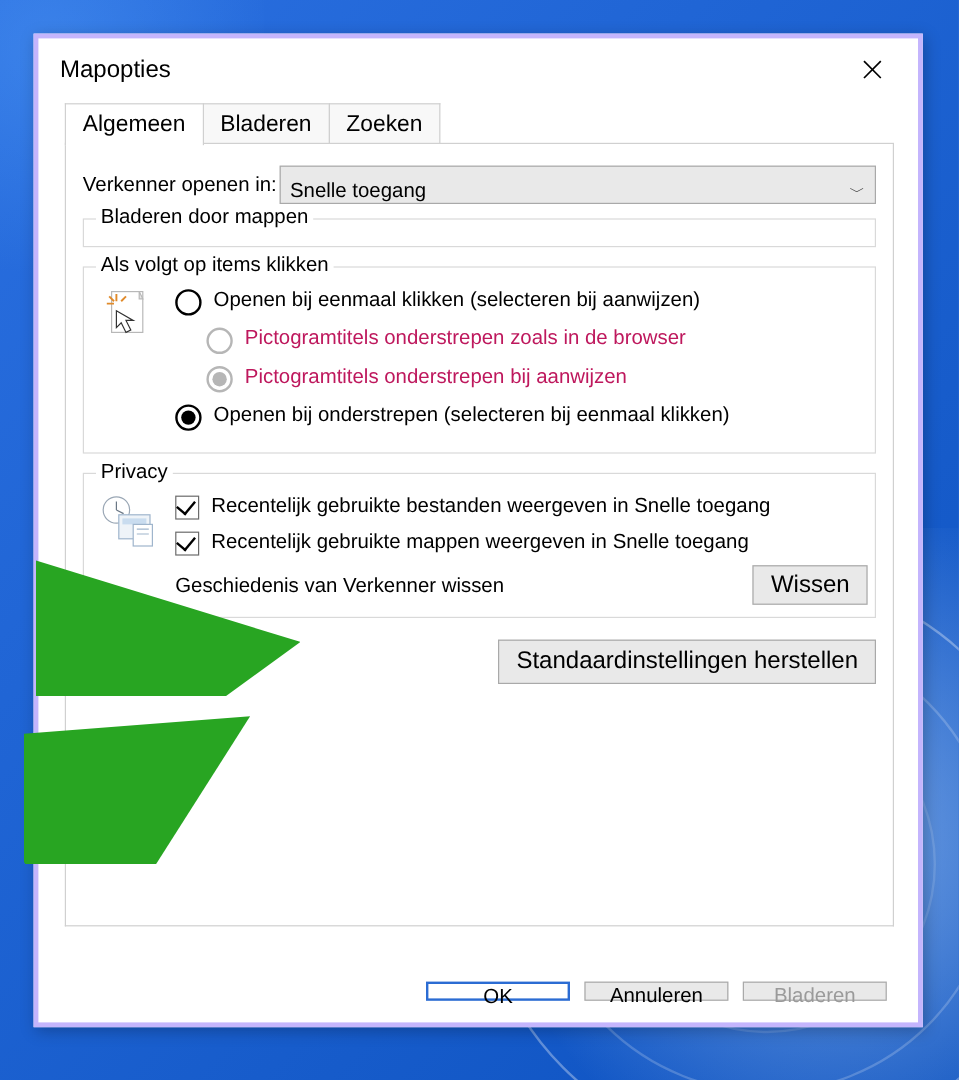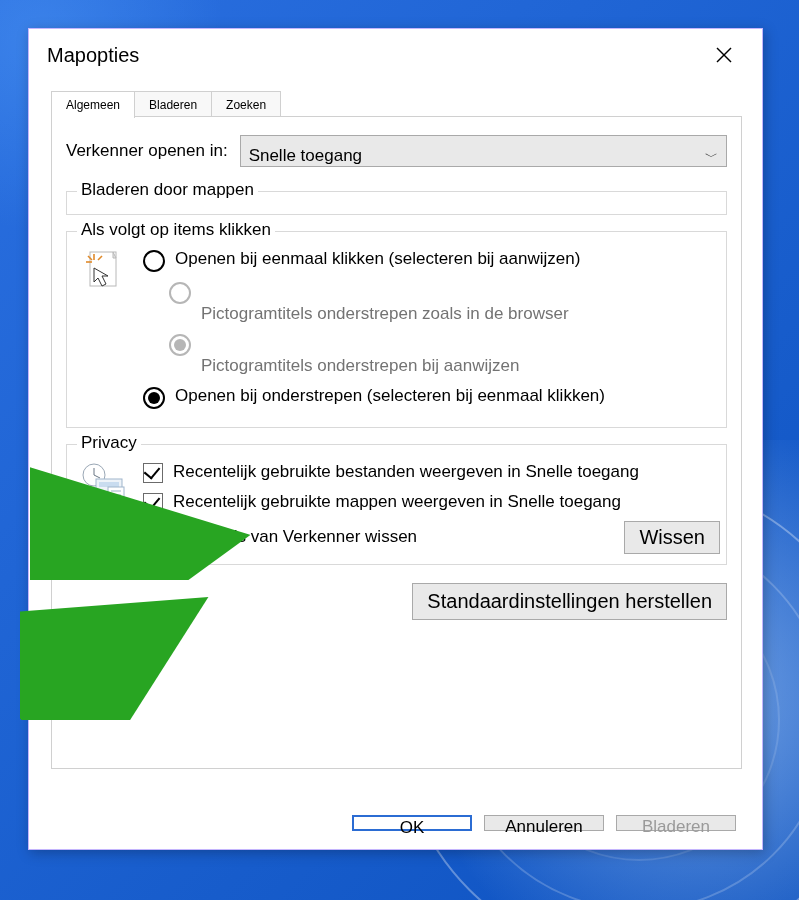--- a/index.html
+++ b/index.html
@@ -26,21 +26,21 @@
     background: radial-gradient(circle at 320px 260px, #c7e3ff88, transparent 70%);
     overflow: hidden;
   }
   .bg-corner-right svg { position: absolute; right: -100px; bottom: -80px; }
 
   .window {
     position: absolute;
     left: 28px; top: 28px;
     width: 733px; height: 820px;
     background: #ffffff;
-    border: 1px solid #c4b5fd;
+    border: 4px solid #c4b5fd;
     box-shadow: 2px 3px 12px rgba(0,0,0,.25);
   }
   .titlebar {
     height: 52px;
     display: flex;
     align-items: center;
     padding: 0 8px 0 18px;
   }
   .titlebar .title {
     flex: 1;
@@ -67,21 +67,21 @@
     background: #d0d0d0;
   }
   .tab {
     padding: 6px 14px 5px;
     border: 1px solid #d0d0d0;
     border-bottom: none;
     background: #f8f8f8;
     margin-right: -1px;
     position: relative;
     cursor: default;
-    font-size: 12px;
+    font-size: 19px;
   }
   .tab.active {
     background: #ffffff;
     border-color: #d0d0d0;
     z-index: 2;
     padding-bottom: 6px;
     margin-bottom: -1px;
   }
 
   .panel-body {
@@ -90,22 +90,22 @@
     top: 88px; bottom: 80px;
     border: 1px solid #d0d0d0;
     border-top: none;
     padding: 18px 14px 12px 14px;
     box-sizing: border-box;
   }
 
   .row-open {
     display: flex;
     align-items: center;
-    gap: 12px;
-    margin-bottom: 24px;
+    gap: 2px;
+    margin-bottom: 12px;
   }
   .row-open label { white-space: nowrap; }
   .combo {
     flex: 1;
     height: 30px;
     border: 1px solid #a9a9a9;
     background: #e9e9e9;
     display: flex;
     align-items: flex-end;
     padding: 0 8px;
@@ -159,21 +159,21 @@
   .radio-outer.checked::after {
     content: "";
     position: absolute;
     left: 3px; top: 3px; right: 3px; bottom: 3px;
     background: #000;
     border-radius: 50%;
   }
   .radio-outer.disabled { border-color: #b6b6b6; }
   .radio-outer.disabled.checked::after { background: #b6b6b6; }
   .dlabel { line-height: 1.25; }
-  .dlabel.disabled { color: #737373; margin-top: 23px; }
+  .dlabel.disabled { color: #be185d; }
 
   .check-box {
     width: 18px; height: 18px;
     border: 1px solid #6b6b6b;
     flex: none;
     margin-top: 2px;
     background: #fff;
     position: relative;
   }
   .check-box.checked::after {

